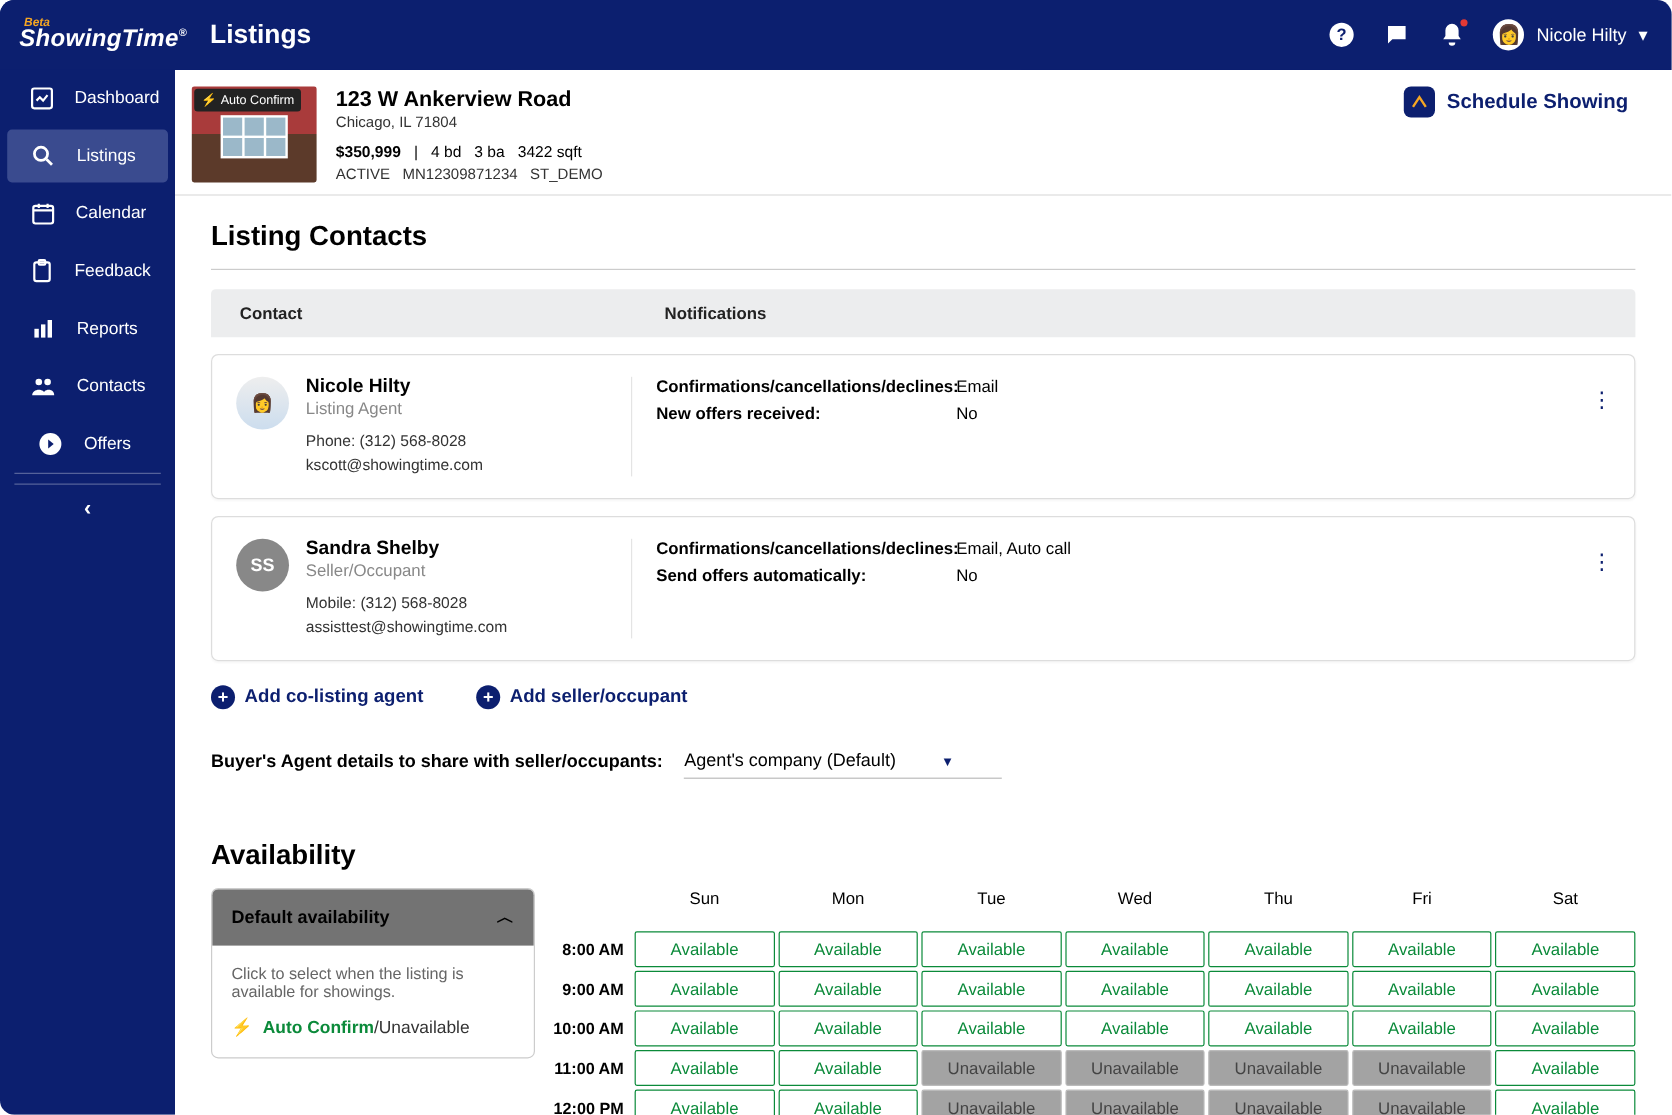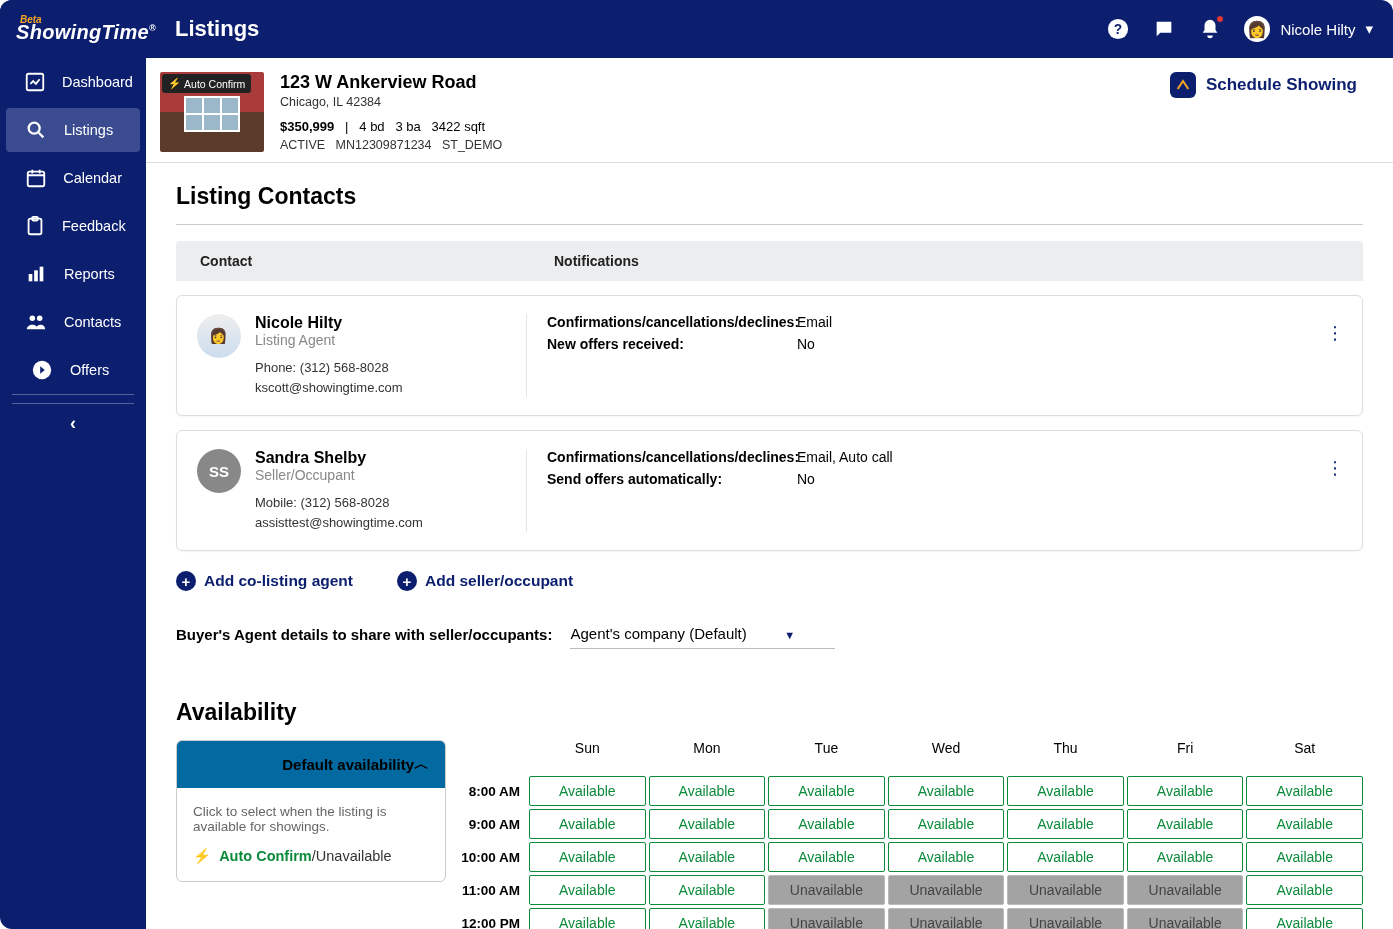--- a/index.html
+++ b/index.html
@@ -67,21 +67,21 @@
 .add-link .plus { width:20px; height:20px; border-radius:50%; background:#0c1f6f; color:#fff; display:flex; align-items:center; justify-content:center; font-size:15px; font-weight:bold;}
 
 .share-row { display:flex; align-items:center; gap:18px; font-size:15px; margin-bottom:50px;}
 .share-row label { font-weight:700; }
 .share-row .select { border:none; border-bottom:1px solid #bbb; padding:6px 40px 6px 0; font-size:15px; position:relative; cursor:pointer; min-width:250px;}
 .share-row .caret { color:#0c1f6f; font-size:11px; }
 
 
 .avail-wrap { display:flex; gap:14px; align-items:flex-start; }
 .default-card { width:270px; border:1px solid #ccc; border-radius:6px; overflow:hidden; }
-.default-card .dhead { background:#0369a1; padding:14px 16px; display:flex; align-items:center; justify-content:flex-end; font-weight:700; font-size:15px; cursor:pointer;}
+.default-card .dhead { background:#737373; padding:14px 16px; display:flex; align-items:center; justify-content:space-between; font-weight:700; font-size:15px; cursor:pointer;}
 .default-card .dbody { padding:16px; font-size:13.5px; color:#666; }
 .default-card .legend { margin-top:14px; color:#333; font-size:14.5px;}
 .default-card .legend .ac { color:#0b8a3a; font-weight:600;}
 .default-card .bolt { color:#0b8a3a; }
 
 .grid { flex:1; }
 .grid-head, .grid-row { display:grid; grid-template-columns: 66px repeat(7, 1fr); gap:3px; align-items:center;}
 .grid-head { margin-bottom:20px; }
 .grid-head .day { text-align:center; font-size:14px; }
 .grid-row { margin-bottom:3px; }
@@ -215,21 +215,21 @@
             <div></div>
             <div></div>
           </div>
         <div class="auto-confirm-badge">
           <span>⚡</span>
           <span>Auto Confirm</span>
         </div>
       </div>
       <div class="listing-info">
         <h2>123 W Ankerview Road</h2>
-        <div class="sub">Chicago, IL 42384</div>
+        <div class="sub">Chicago, IL 71804</div>
         <div class="meta">
           <b>$350,999</b>
           &nbsp;&nbsp;|&nbsp;&nbsp;
           <span>4 bd</span>&nbsp;&nbsp;
           <span>3 ba</span>&nbsp;&nbsp;
           <span>3422 sqft</span>
         </div>
         <div class="ids">
           <span>ACTIVE</span>&nbsp;&nbsp;
           <span>MN12309871234</span>&nbsp;&nbsp;

